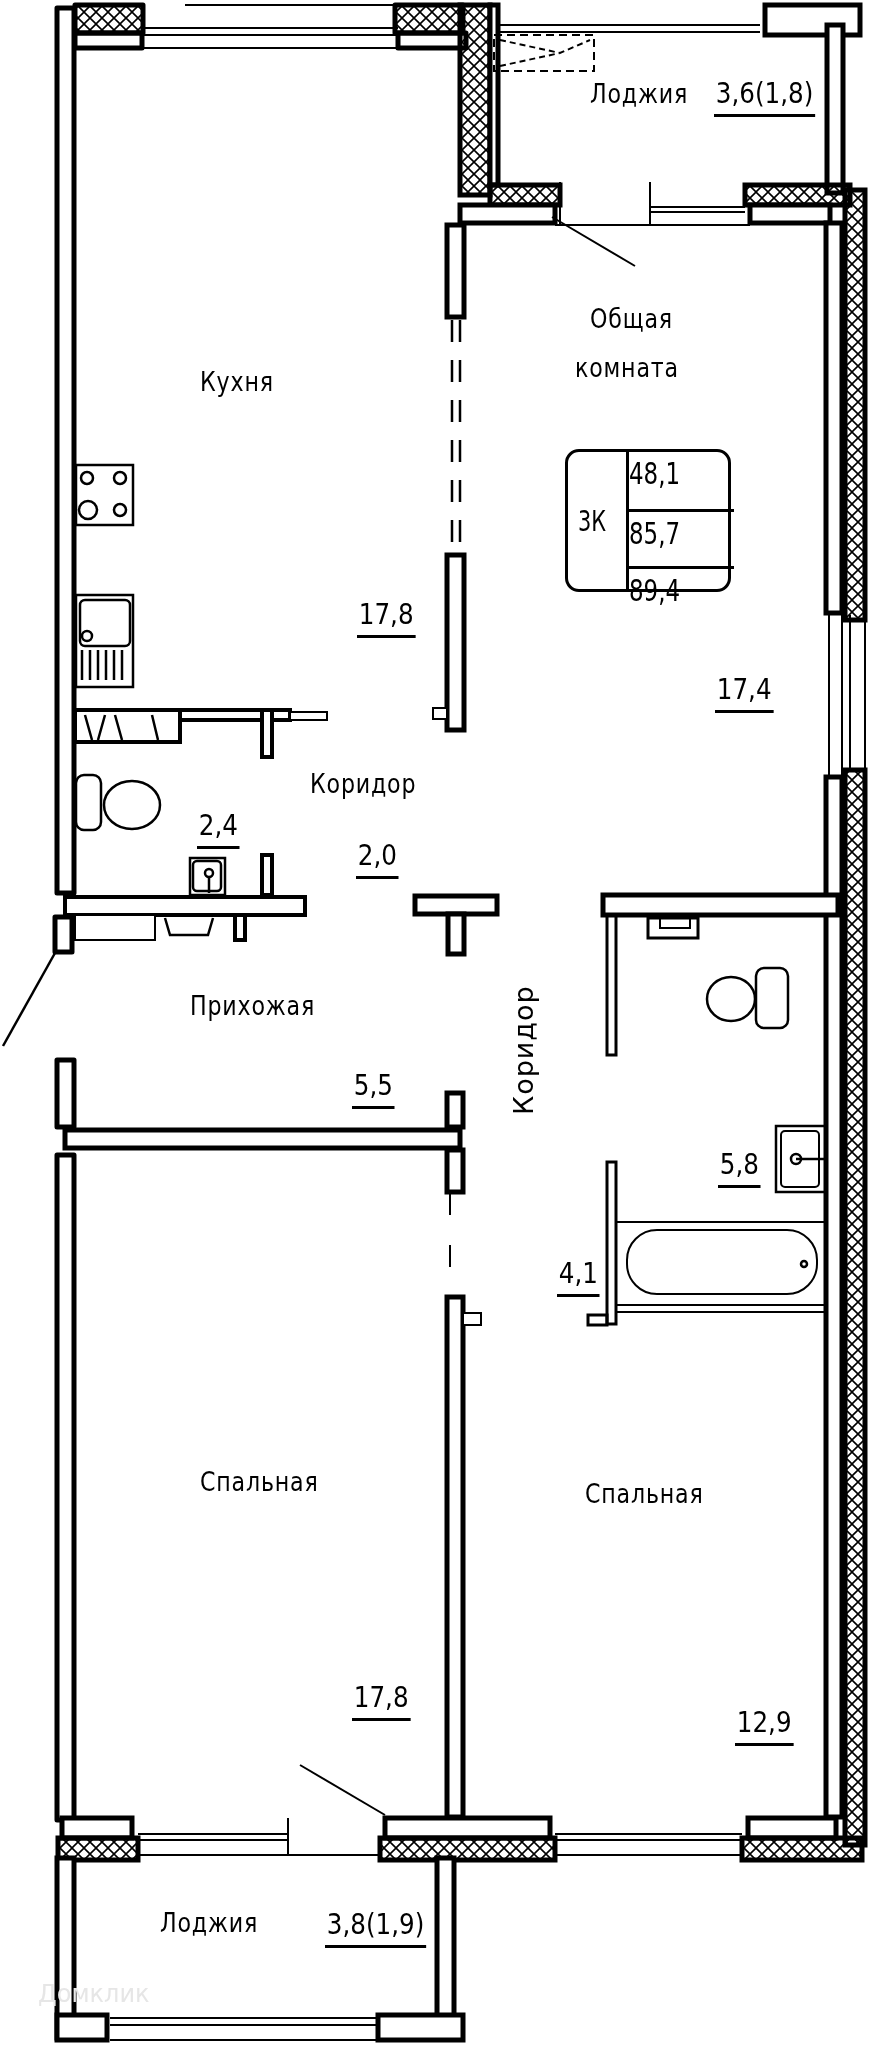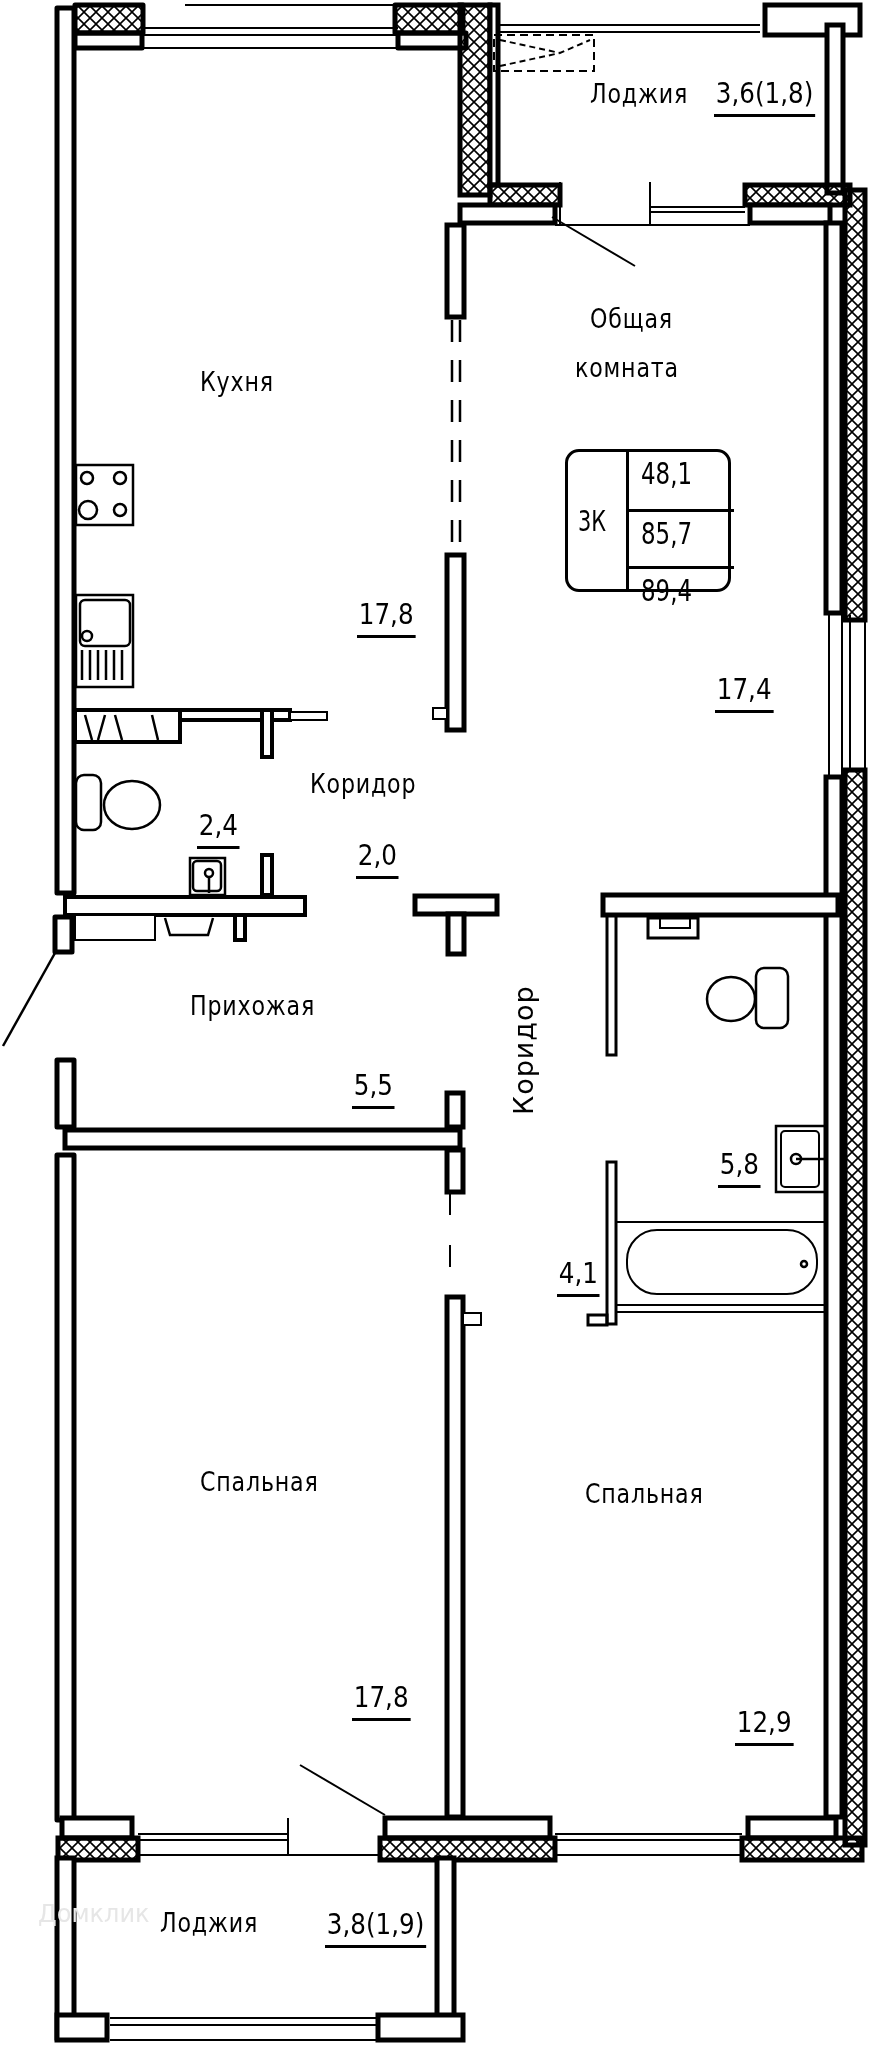--- a/index.html
+++ b/index.html
@@ -4,24 +4,24 @@
 <style>
   html,body{margin:0;padding:0;background:#fff;}
   body{width:874px;height:2047px;position:relative;overflow:hidden;font-family:"DejaVu Sans Condensed","DejaVu Sans",sans-serif;}
   #plan{position:absolute;left:0;top:0;width:874px;height:2047px;}
   .lbl{position:absolute;font-family:"DejaVu Sans",sans-serif;font-size:27px;color:#000;white-space:nowrap;transform:scaleX(0.82);transform-origin:left top;letter-spacing:1px;}
   .area{position:absolute;font-family:"DejaVu Sans",sans-serif;font-size:29px;color:#000;white-space:nowrap;border-bottom:3px solid #000;line-height:34px;padding:0 2px 4px 2px;transform:scaleX(0.85);transform-origin:left top;}
   .vert{transform:rotate(-90deg);transform-origin:left top;}
   .summary{position:absolute;left:565px;top:449px;width:166px;height:143px;border:3px solid #000;border-radius:14px;box-sizing:border-box;}
   .summary .k{position:absolute;left:10px;top:52px;font-size:29px;transform:scaleX(0.8);transform-origin:left top;}
   .summary .col{position:absolute;left:58px;top:0;width:105px;height:137px;border-left:3px solid #000;}
-  .summary .cell{height:45px;box-sizing:border-box;font-size:30px;padding-left:12px;line-height:44px;transform-origin:left top;}
+  .summary .cell{height:45px;box-sizing:border-box;font-size:30px;padding-left:0;line-height:44px;transform-origin:left top;}
   .summary .cell span{display:inline-block;transform:scaleX(0.85);transform-origin:left center;}
   .summary .cell+.cell{border-top:3px solid #000;margin-top:12px;}
-  .wm{position:absolute;left:38px;top:1900px;font-size:24px;color:#e6e6e6;font-family:"DejaVu Sans",sans-serif;}
+  .wm{position:absolute;left:38px;top:1980px;font-size:24px;color:#e6e6e6;font-family:"DejaVu Sans",sans-serif;}
 </style>
 </head>
 <body>
 
 <svg id="plan" viewBox="0 0 874 2047" xmlns="http://www.w3.org/2000/svg">
   <defs>
     <pattern id="hatch" width="12" height="12" patternUnits="userSpaceOnUse">
       <path d="M0,0 L12,12 M12,0 L0,12" stroke="#000" stroke-width="1.6"></path>
     </pattern>
   </defs>

